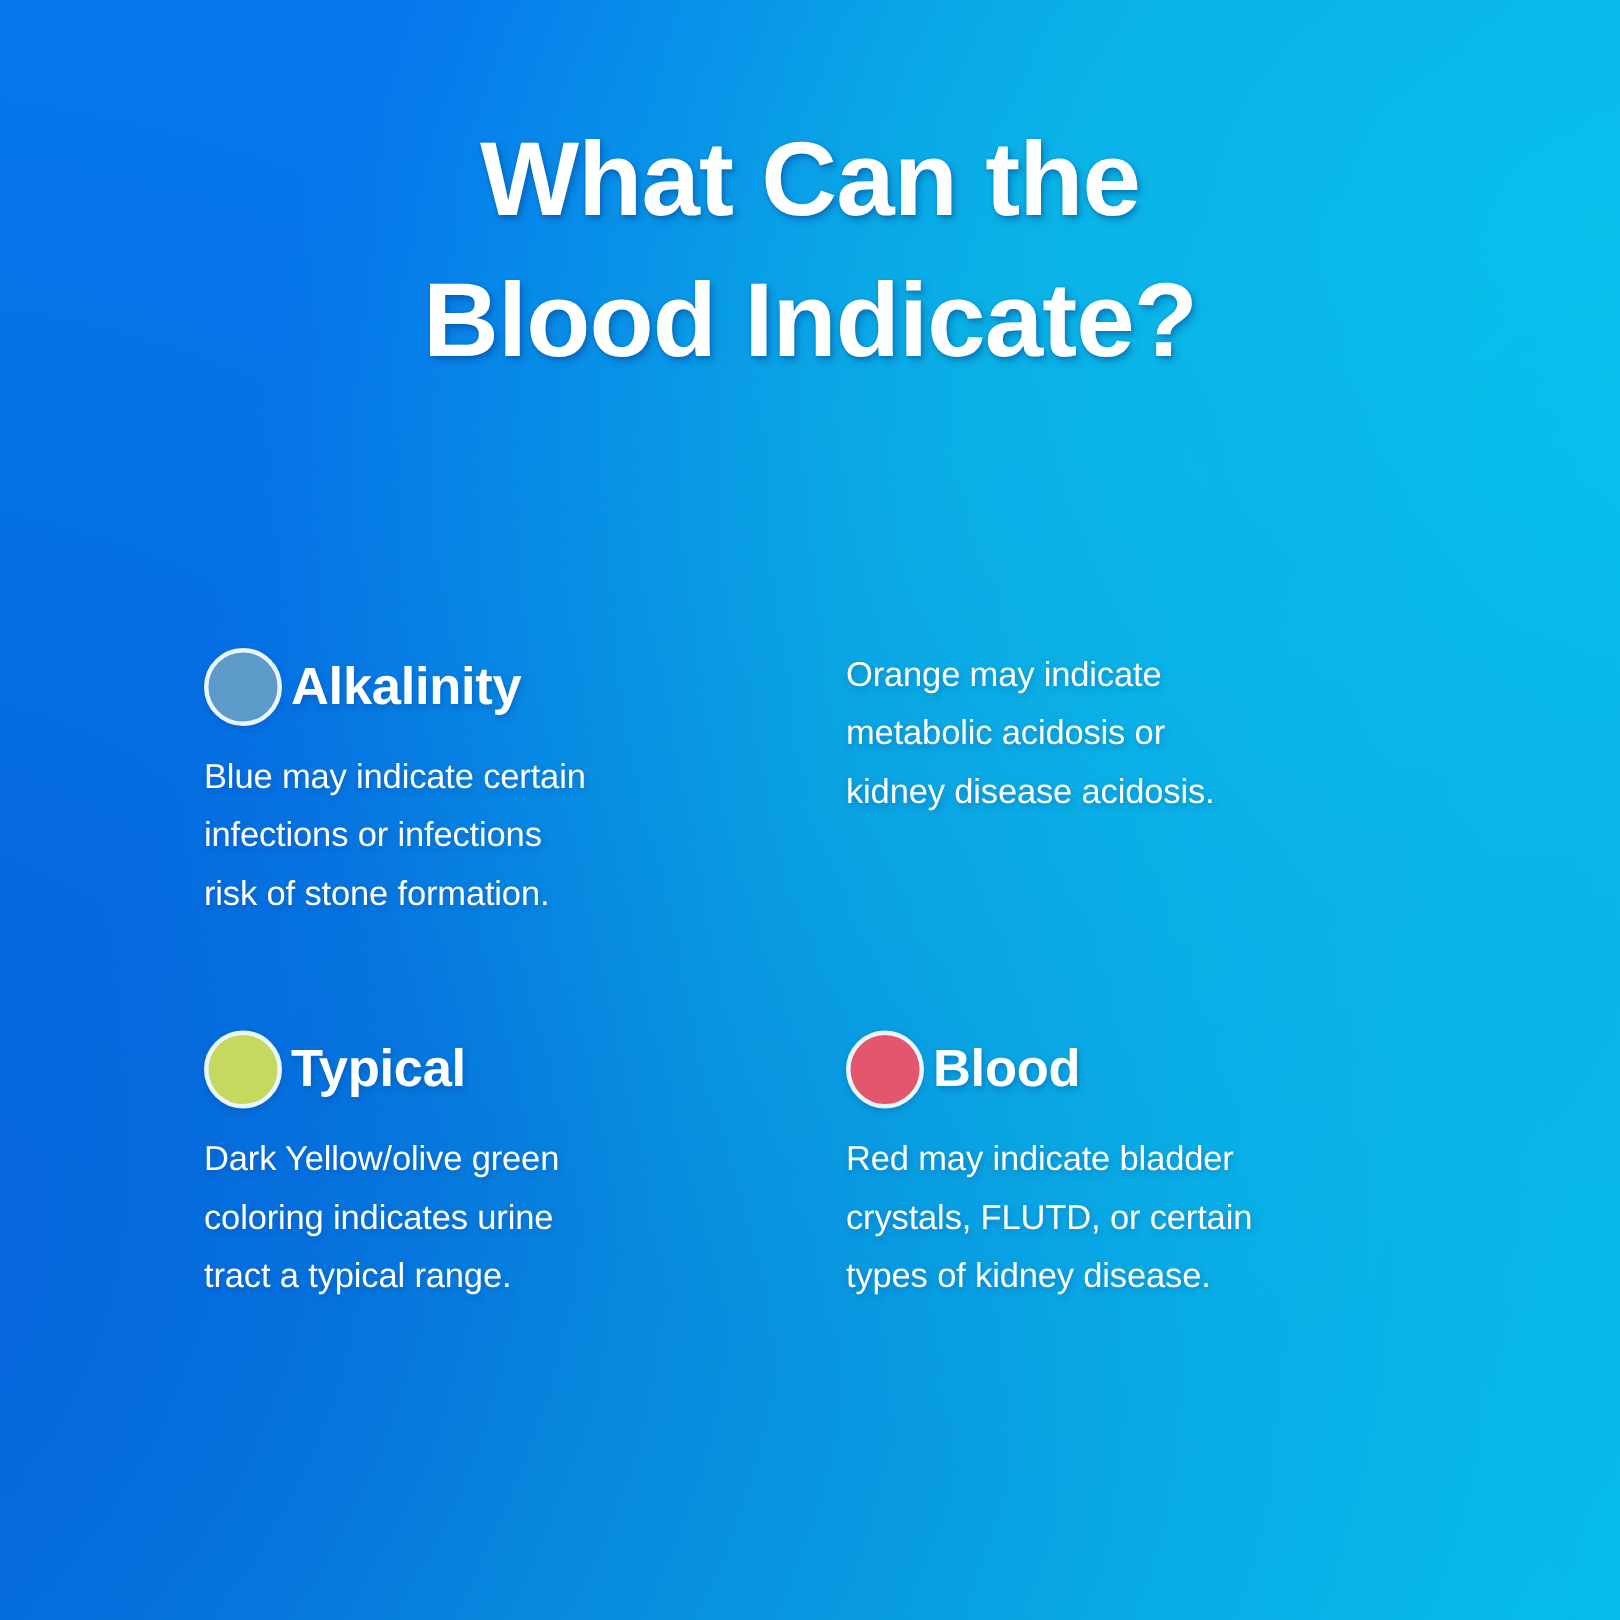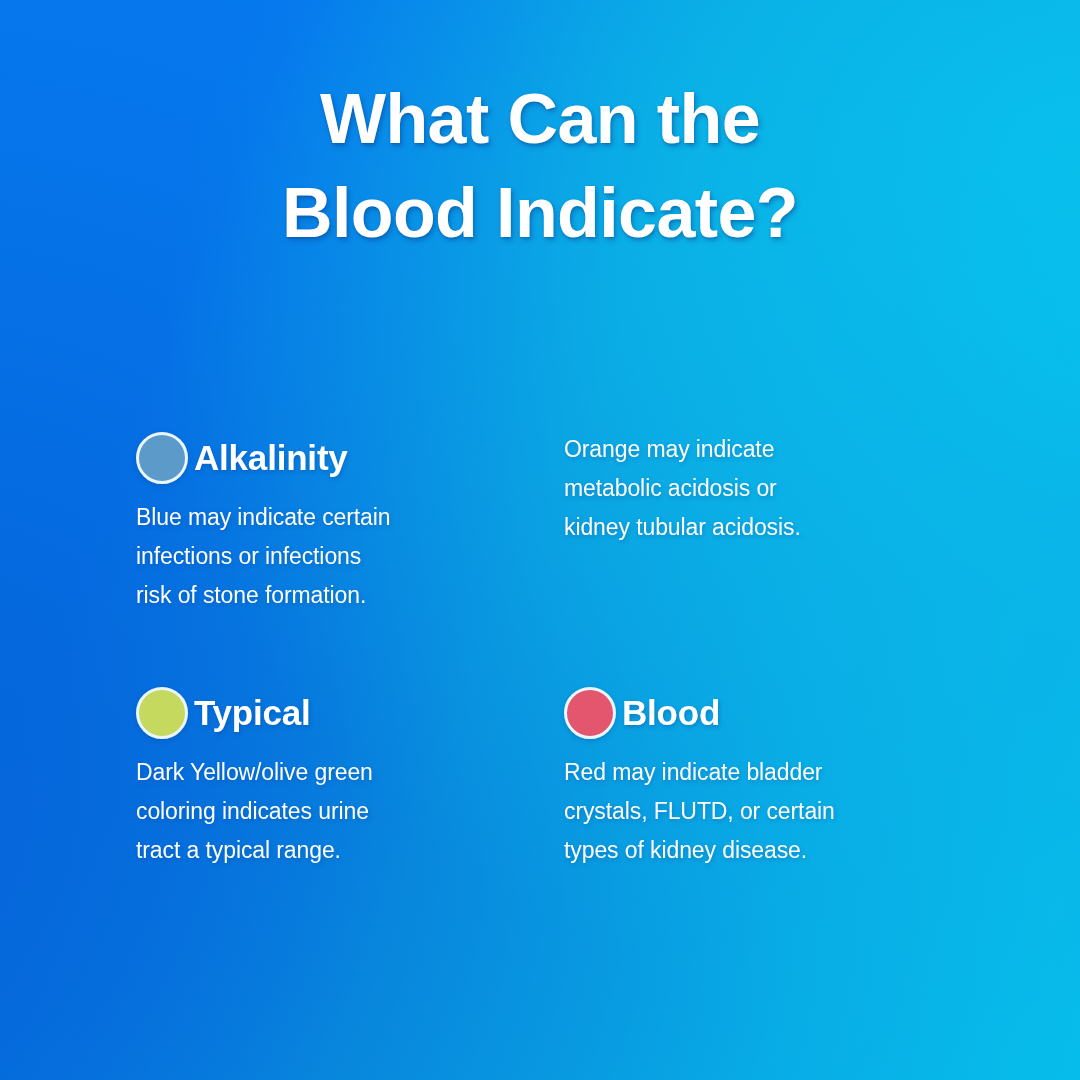--- a/index.html
+++ b/index.html
@@ -155,21 +155,21 @@
         <span class="ln">Blue may indicate certain</span>
         <span class="ln">infections or infections</span>
         <span class="ln">risk of stone formation.</span>
       </div>
     </div>
 
     <div class="item">
       <div class="item-desc">
         <span class="ln">Orange may indicate</span>
         <span class="ln">metabolic acidosis or</span>
-        <span class="ln">kidney tubular acidosis.</span>
+        <span class="ln">kidney disease acidosis.</span>
       </div>
     </div>
 
     <div class="item">
       <div class="item-head">
         <span class="dot" style="background:#c4d95e;border-color:#e9f6ff;"></span>
         <span class="item-label">Typical</span>
       </div>
       <div class="item-desc">
         <span class="ln">Dark Yellow/olive green</span>

